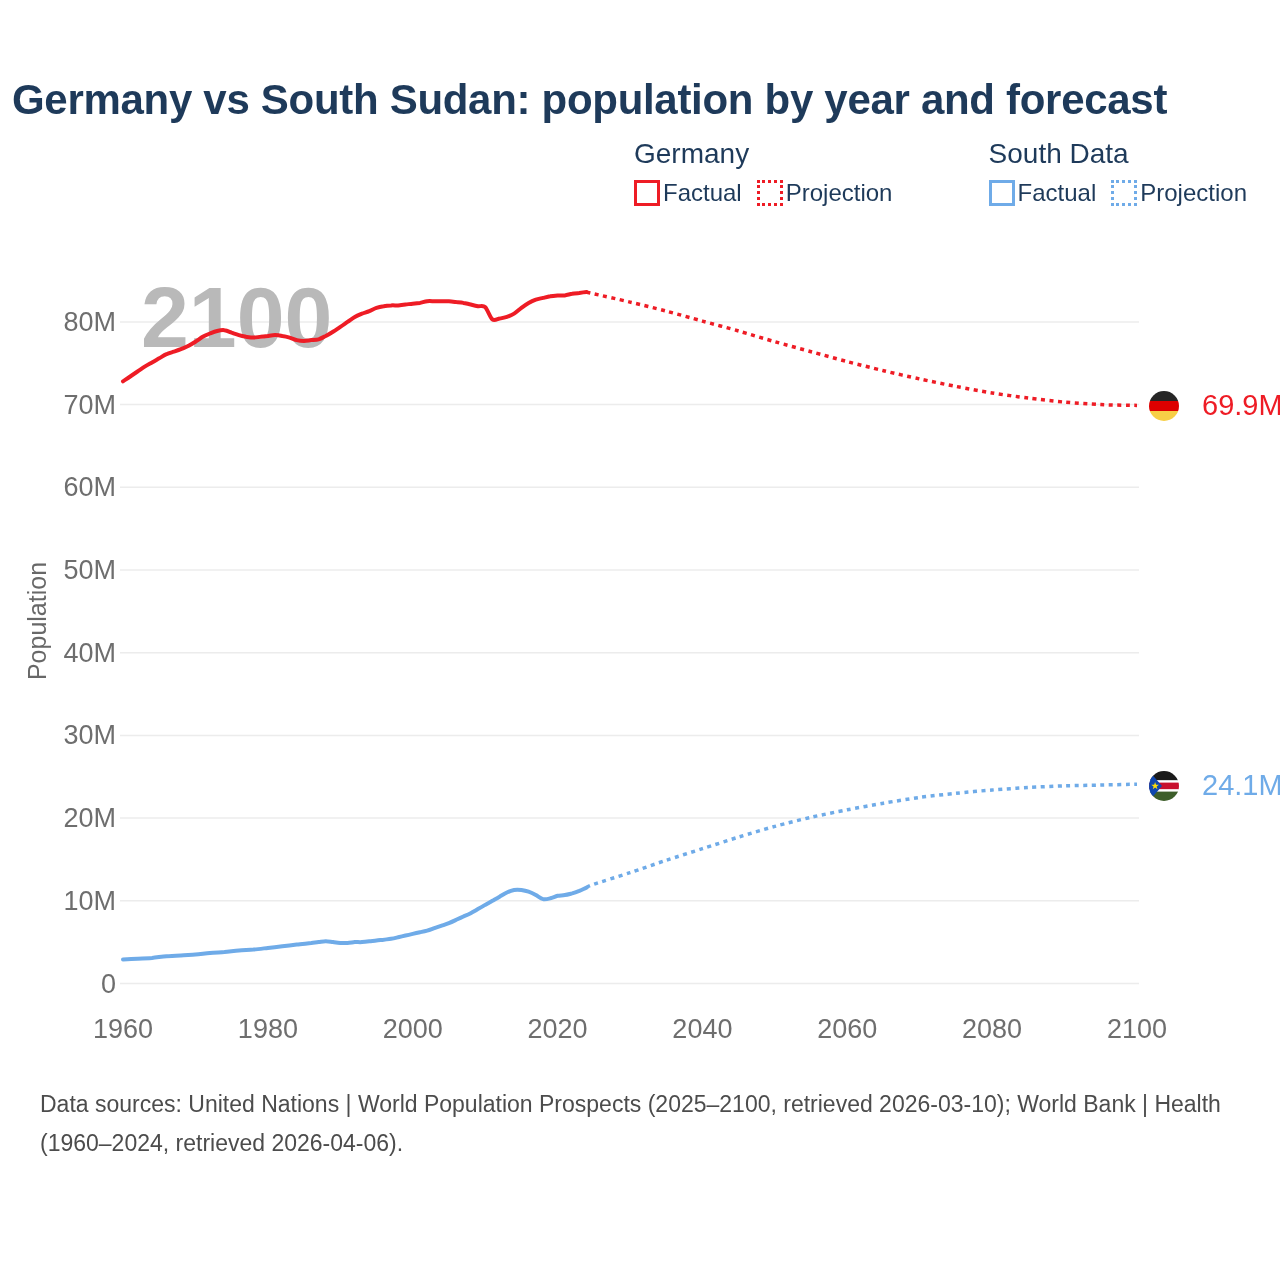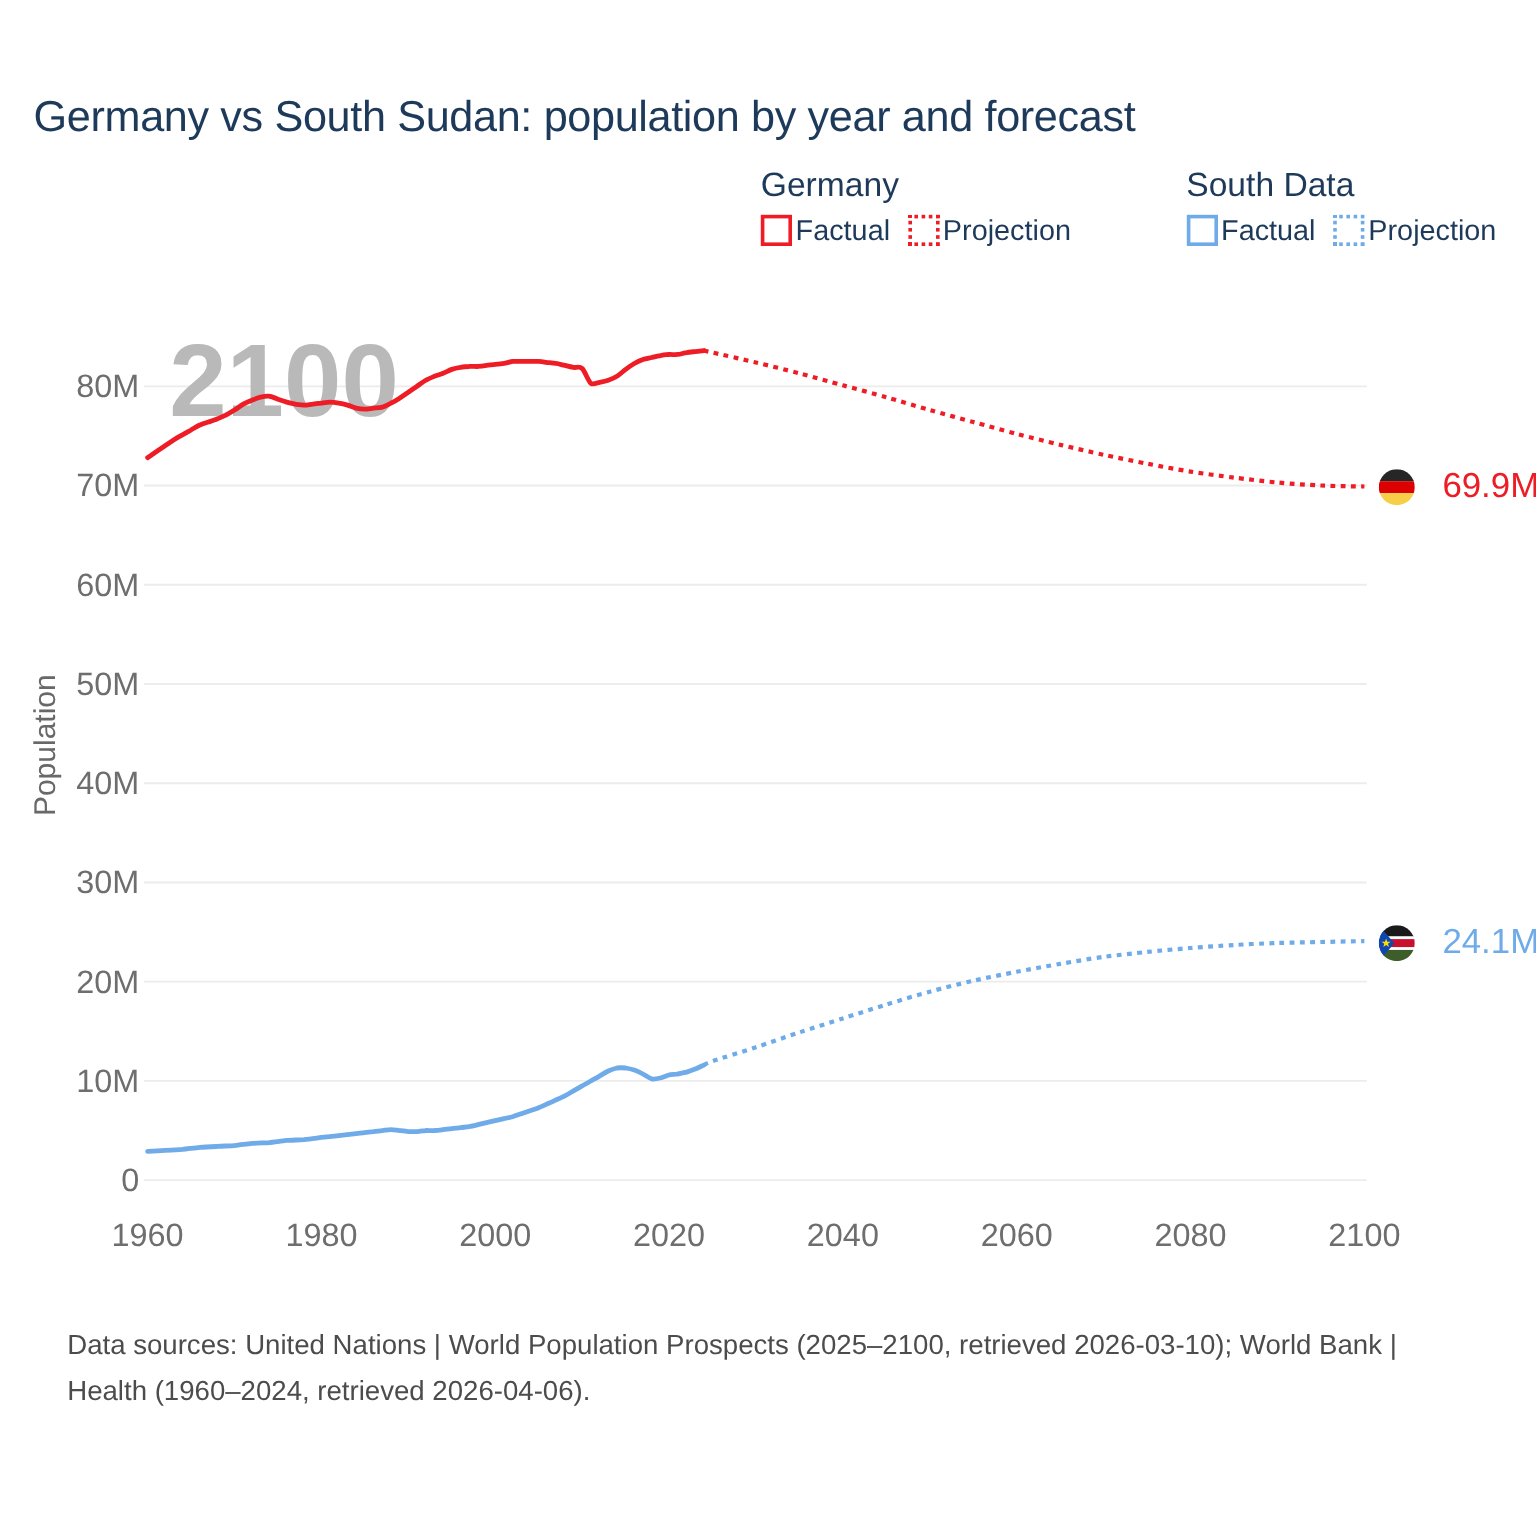--- a/index.html
+++ b/index.html
@@ -1,46 +1,46 @@
 <!DOCTYPE html>
 <html><head>
 <meta charset="utf-8">
 <style>
   html,body{margin:0;padding:0;}
   body{
     width:1280px;height:1280px;position:relative;background:#ffffff;
     font-family:"Liberation Sans", sans-serif;overflow:hidden;
   }
   .chart-title{
-    position:absolute;left:28px;top:76px;
-    font-size:36px;font-weight:normal;color:var(--title,#1e3a5a);
+    position:absolute;left:12px;top:76px;
+    font-size:42px;font-weight:bold;color:var(--title,#1e3a5a);
     letter-spacing:-0.3px;white-space:nowrap;
   }
   .legend{
     position:absolute;left:634px;top:138px;width:613px;
     display:flex;justify-content:space-between;
   }
   .legend-header{font-size:28px;color:var(--title,#1f3a5a);margin-bottom:9px;}
   .legend-items{display:flex;align-items:center;gap:15px;}
-  .legend-item{display:flex;gap:3px;font-size:24px;color:var(--title,#1f3a5a);cursor:pointer;}
+  .legend-item{display:flex;align-items:center;gap:3px;font-size:24px;color:var(--title,#1f3a5a);cursor:pointer;}
   .swatch{width:20px;height:20px;box-sizing:content-box;background:#fff;}
   .swatch.red.solid{border:3px solid var(--red);}
   .swatch.red.dotted{border:3px dotted var(--red);}
   .swatch.blue.solid{border:3px solid var(--blue);}
   .swatch.blue.dotted{border:3px dotted var(--blue);}
   .chart-svg{position:absolute;left:0;top:0;}
   .end-label{position:absolute;display:flex;align-items:center;gap:23px;font-size:29px;white-space:nowrap;}
   .end-label.germany{left:1149px;top:389px;color:var(--red);}
   .end-label.south-sudan{left:1149px;top:769px;color:var(--blue);align-items:center;}
   .flag{width:30px;height:30px;display:block;}
   .footer{
     position:absolute;left:40px;top:1085px;width:1190px;
     font-size:23px;line-height:39px;color:#4c4c4c;
   }
-  .footer p{margin:16px;}
+  .footer p{margin:0;}
 </style>
 </head>
 <body style="--red: #ee1c25; --blue: #6fabe8; --title: #1e3a5a;">
 
 <div class="chart-title">Germany vs South Sudan: population by year and forecast</div>
 
 <div class="legend">
   <div class="legend-group">
     <div class="legend-header">Germany</div>
     <div class="legend-items">

